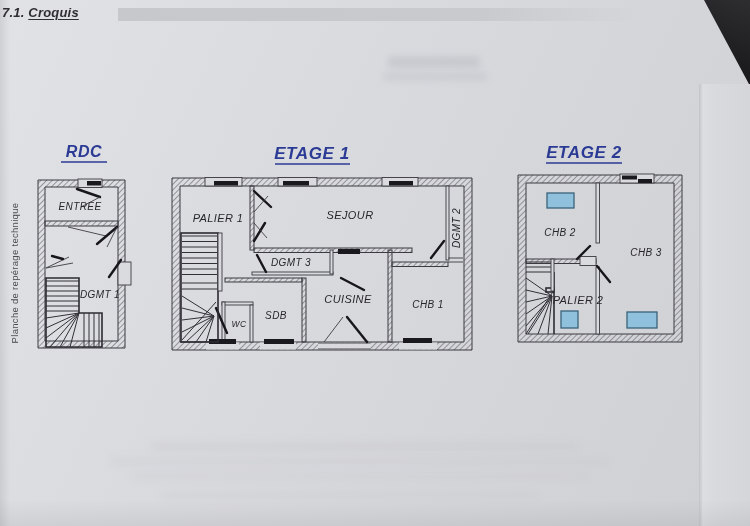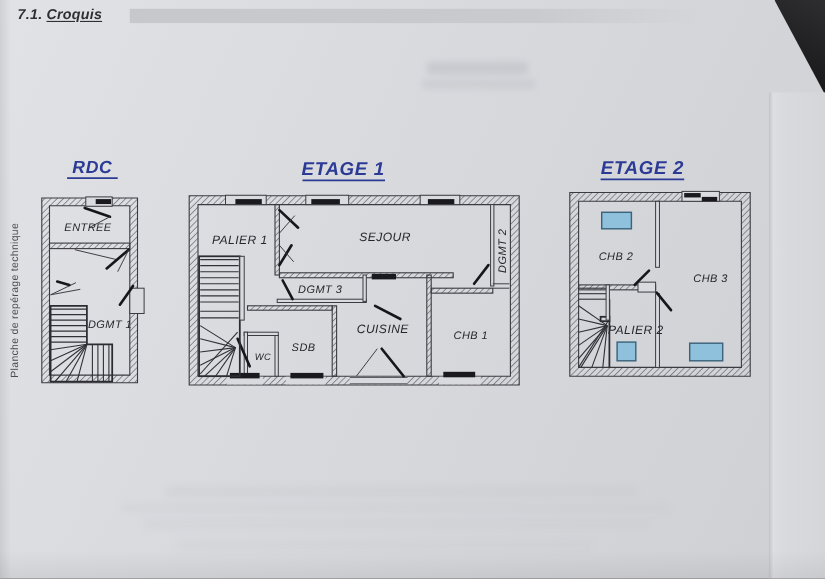--- a/index.html
+++ b/index.html
@@ -10,21 +10,21 @@
   }
   .photo::after{content:"";position:absolute;left:0;bottom:0;width:100%;height:26px;
     background:linear-gradient(to bottom,rgba(0,0,0,0),rgba(0,0,0,.06));pointer-events:none;}
   .left-vignette{position:absolute;left:0;top:0;width:10px;height:526px;
     background:linear-gradient(to right,rgba(0,0,0,.08),rgba(0,0,0,0));}
   .dark-corner{position:absolute;left:704px;top:0;width:46px;height:86px;
     background:linear-gradient(205deg,#2e2e30,#131315);
     clip-path:polygon(0 0,100% 0,100% 100%);}
   .page-edge{position:absolute;left:699px;top:84px;width:51px;height:442px;
     background:linear-gradient(to right,#c3c4c8 0,#dddee2 4px,#d9dade 14px,#d5d6da 100%);}
-  .heading{position:absolute;left:16px;top:5px;font-size:13px;font-weight:bold;
+  .heading{position:absolute;left:2px;top:5px;font-size:13px;font-weight:bold;
     font-style:italic;color:#2e2e33;letter-spacing:.2px;}
   .heading .word{text-decoration:underline;text-underline-offset:2px;}
   .head-band{position:absolute;left:118px;top:8px;width:522px;height:13px;
     background:linear-gradient(to right,#c7c8cc 0%,#c9cacd 70%,rgba(201,202,205,0) 100%);}
   .side-label{position:absolute;left:14px;top:273px;transform:translate(-50%,-50%) rotate(-90deg);
     white-space:nowrap;font-size:9.5px;color:#4b4b50;letter-spacing:.3px;}
   .ghost{position:absolute;filter:blur(3px);opacity:.55;background:#bdbec4;border-radius:3px;}
   .streak{position:absolute;filter:blur(4px);opacity:.45;background:#c5c6ca;border-radius:4px;}
   svg.plans{position:absolute;left:0;top:0;}
   .room-label{font-family:"Liberation Sans",sans-serif;font-style:italic;font-size:10px;

